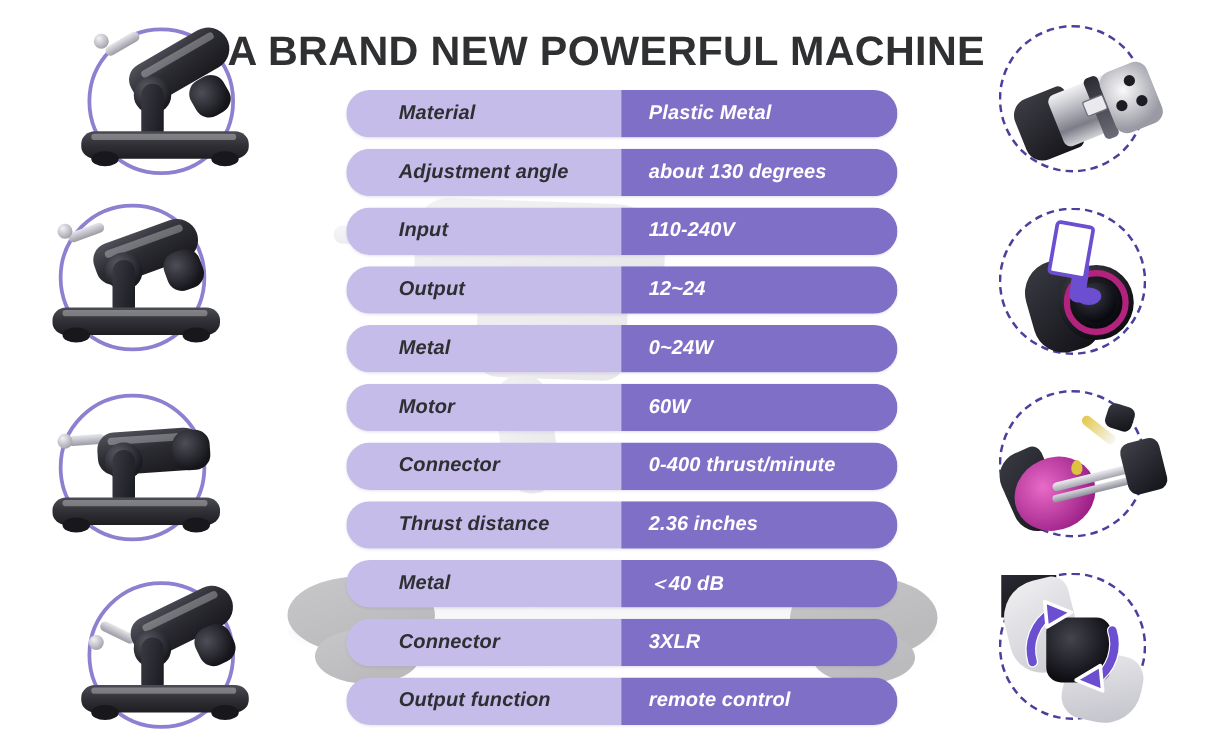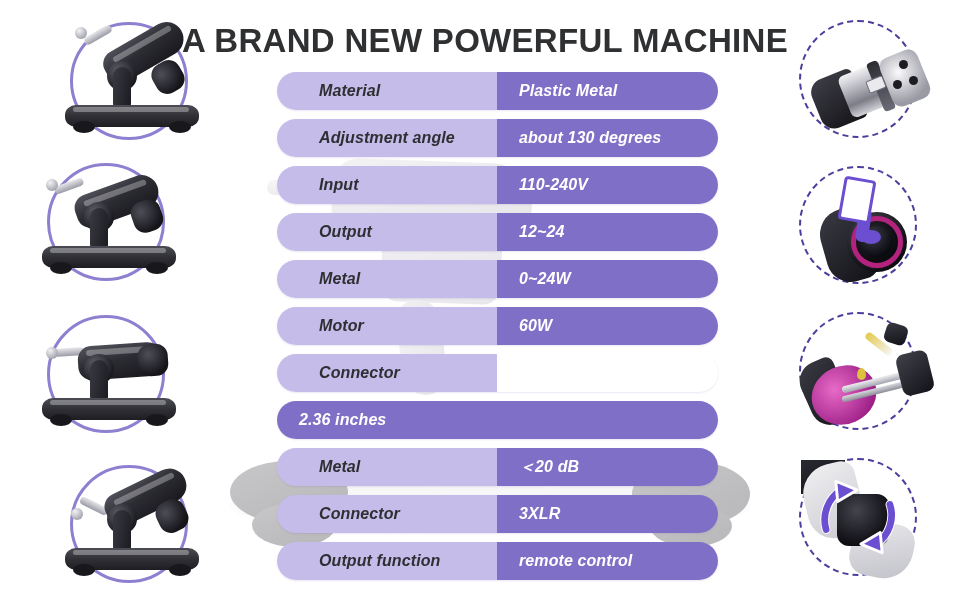--- a/index.html
+++ b/index.html
@@ -574,29 +574,31 @@
       <div class="spec-value">0~24W</div>
     </div>
 
     <div class="spec-row">
       <div class="spec-label">Motor</div>
       <div class="spec-value">60W</div>
     </div>
 
     <div class="spec-row">
       <div class="spec-label">Connector</div>
-    </div>
-
-    <div class="spec-row">
+      <div class="spec-value">0-400 thrust/minute</div>
+    </div>
+
+    <div class="spec-row">
+      <div class="spec-label">Thrust distance</div>
       <div class="spec-value">2.36 inches</div>
     </div>
 
     <div class="spec-row">
       <div class="spec-label">Metal</div>
-      <div class="spec-value">＜20 dB</div>
+      <div class="spec-value">＜40 dB</div>
     </div>
 
     <div class="spec-row">
       <div class="spec-label">Connector</div>
       <div class="spec-value">3XLR</div>
     </div>
 
     <div class="spec-row">
       <div class="spec-label">Output function</div>
       <div class="spec-value">remote control</div>

